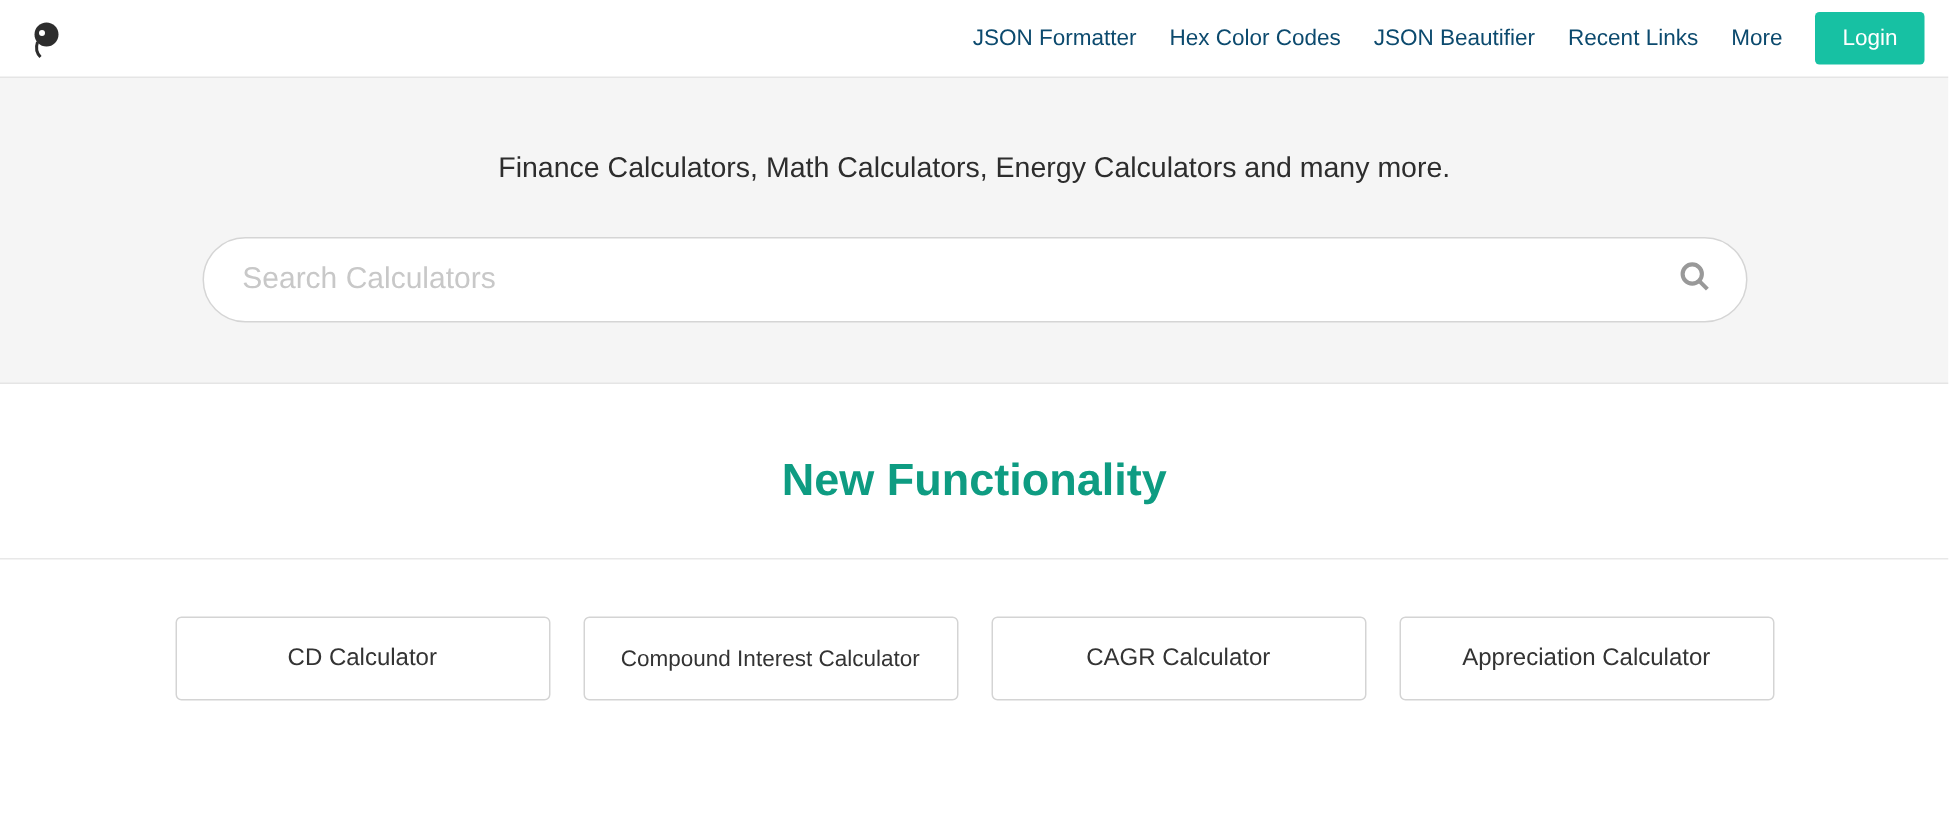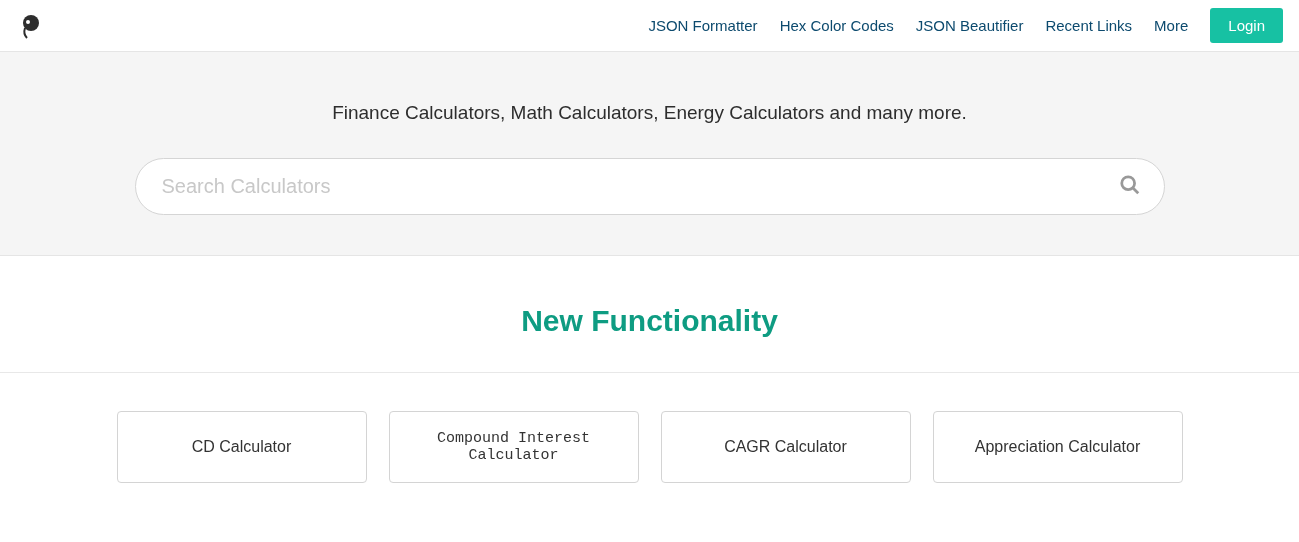--- a/index.html
+++ b/index.html
@@ -118,21 +118,21 @@
       padding: 18px 10px;
       width: 250px;
       text-align: center;
       cursor: pointer;
       font-size: 16px;
       color: #333;
       display: flex;
       align-items: center;
       justify-content: center;
     }
-    .card.small-text { font-size: 15px; font-family: Liberation Mono, monospace; }
+    .card.small-text { font-size: 15px; }
   </style>
 </head>
 <body>
 
 <div class="header">
   <div class="logo">
     <span class="logo-icon">
       <svg width="28" height="28" viewBox="0 0 28 28">
         <circle cx="15" cy="11" r="8" fill="#2d2d2d"></circle>
         <path d="M9 16 Q7 22 11 26" stroke="#2d2d2d" stroke-width="2" fill="none"></path>

